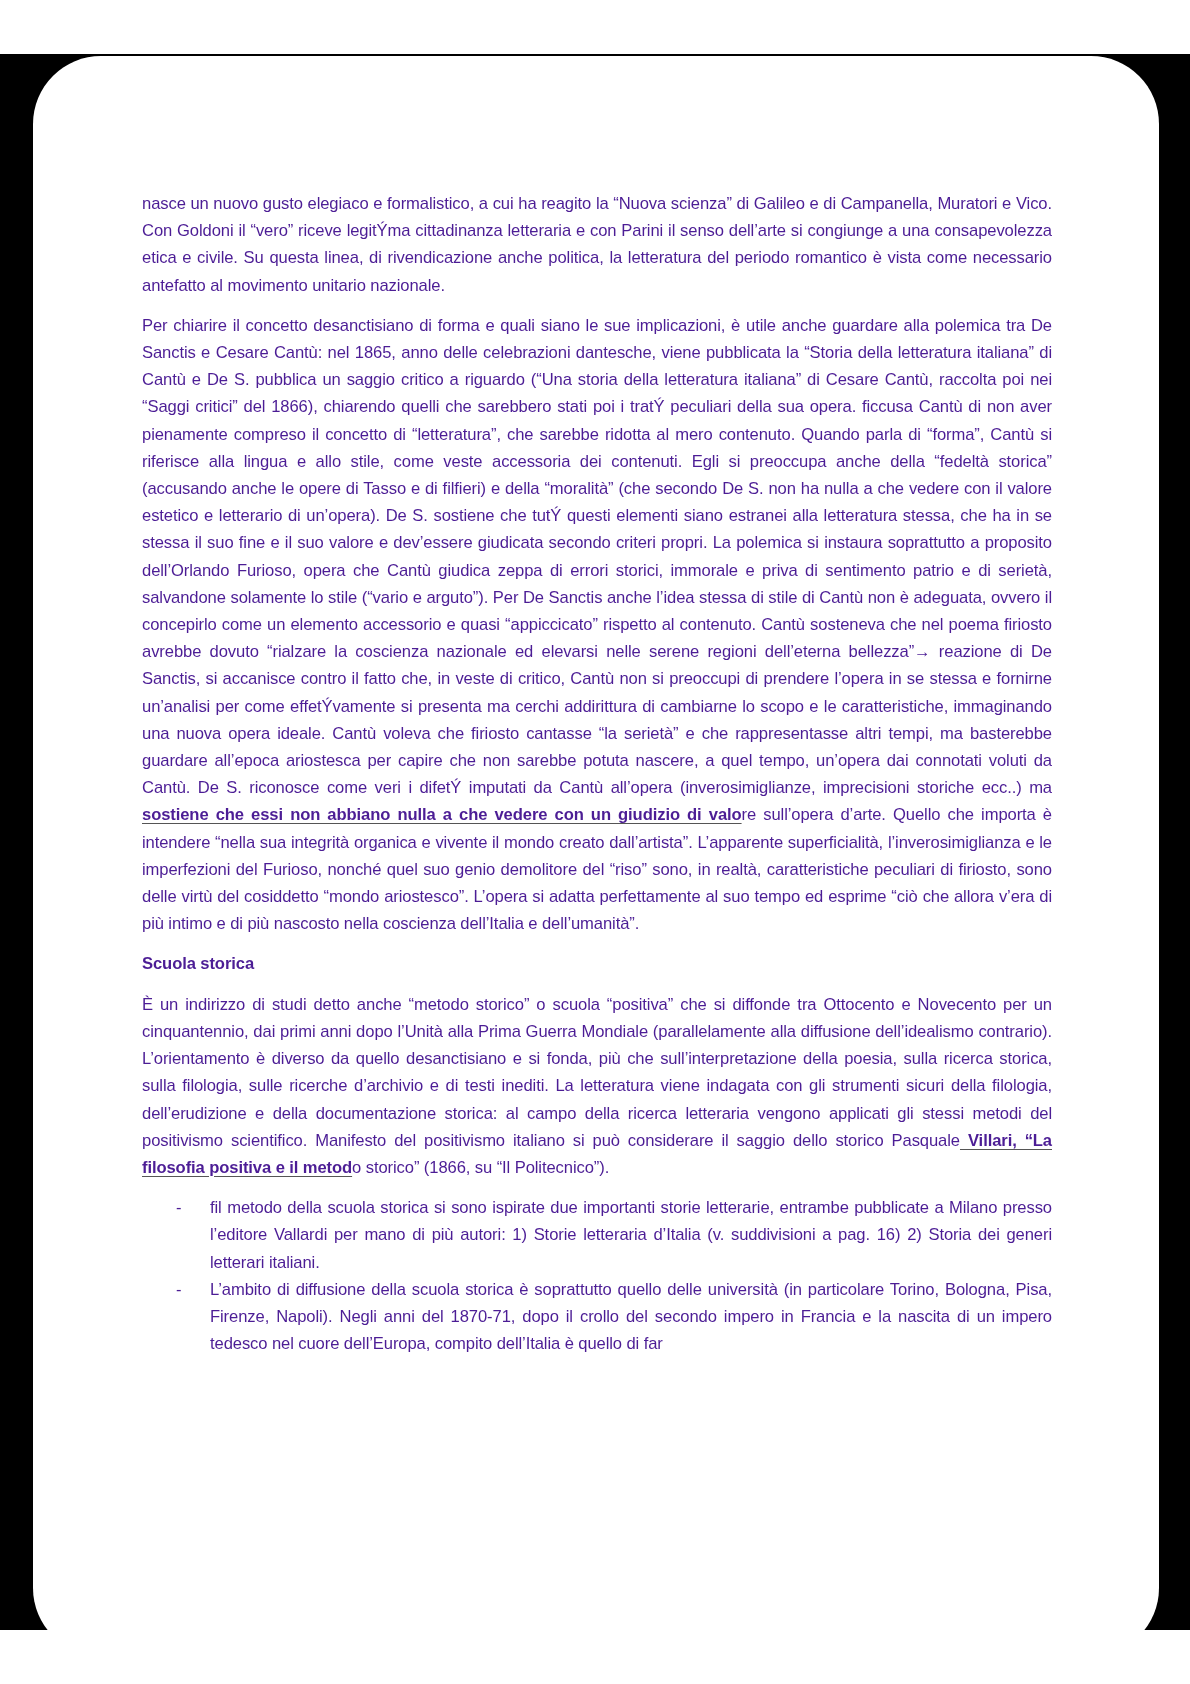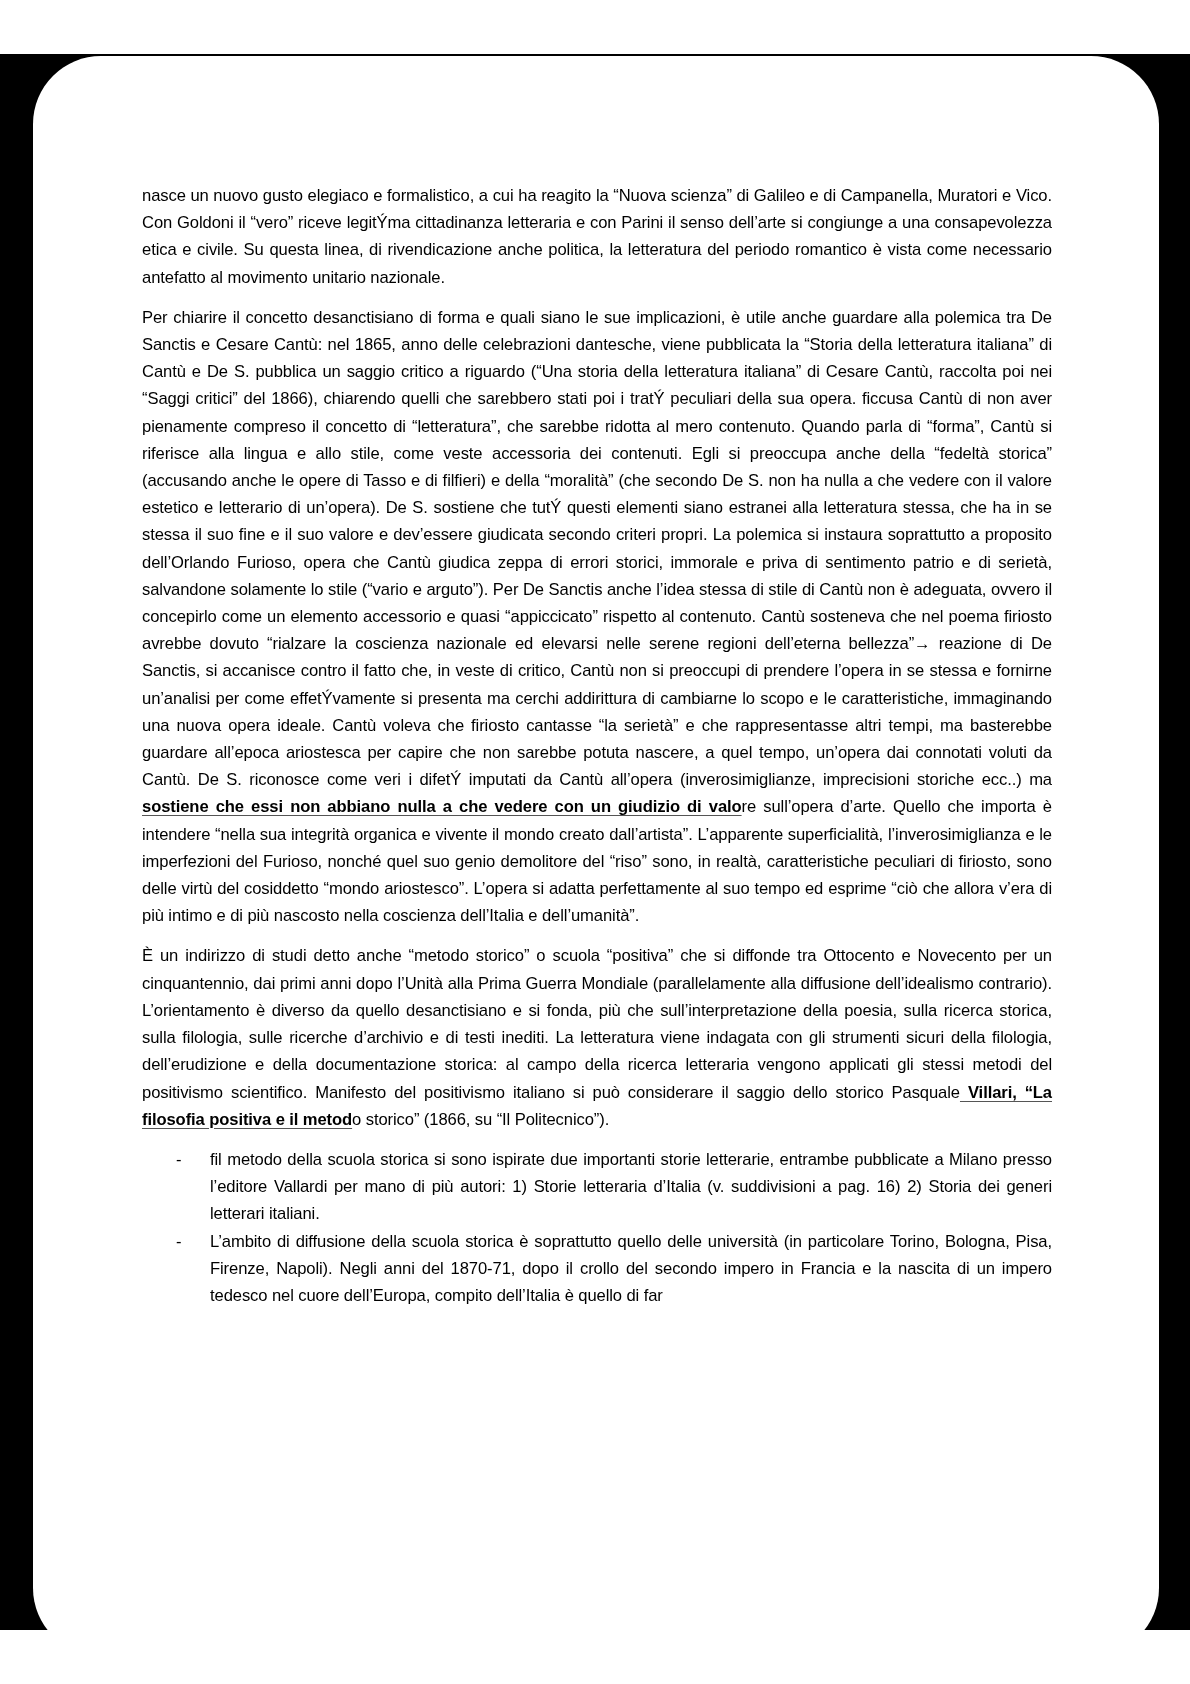--- a/index.html
+++ b/index.html
@@ -8,22 +8,22 @@
     font-family:"Liberation Sans", sans-serif;
   }
   .black-band {
     position:absolute; left:0; top:54px; width:1190px; height:1576px; background:#000000;
   }
   .page {
     position:absolute; left:33px; top:56px; width:1126px; height:1600px;
     background:#ffffff; border-radius:68px;
   }
   .content {
-    position:absolute; left:142px; top:182px; width:910px;
-    color:#000000; font-size:16.6px; line-height:27.2px;
+    position:absolute; left:142px; top:190px; width:910px;
+    color:#4c1d95; font-size:16.6px; line-height:27.2px;
     font-family:"Liberation Sans Narrow","Liberation Sans", sans-serif;
     letter-spacing:-0.1px;
   }
   .content p { margin:0 0 13px 0; text-align:justify; }
   .content h2 { font-size:16.6px; font-weight:bold; margin:0 0 13px 0; line-height:27.2px; }
   .ul { text-decoration:underline; text-decoration-color:#555; text-underline-offset:3px;font-weight:bold; }
   ul.dash { list-style:none; margin:0; padding:0; }
   ul.dash li { position:relative; padding-left:68px; text-align:justify; }
   ul.dash li .bullet { position:absolute; left:34px; top:0; }
 </style>
@@ -34,20 +34,21 @@
 
 <div class="page"></div>
 
 <div class="content">
   <p>
     <span>nasce un nuovo gusto elegiaco e formalistico, a cui ha reagito la “Nuova scienza” di Galileo e di Campanella, Muratori e Vico. Con Goldoni il “vero” riceve legitÝma cittadinanza letteraria e con Parini il senso dell’arte si congiunge a una consapevolezza etica e civile. Su questa linea, di rivendicazione anche politica, la letteratura del periodo romantico è vista come necessario antefatto al movimento unitario nazionale.</span>
   </p>
 
   <p><span>Per chiarire il concetto desanctisiano di forma e quali siano le sue implicazioni, è utile anche guardare alla polemica tra De Sanctis e Cesare Cantù: nel 1865, anno delle celebrazioni dantesche, viene pubblicata la “Storia della letteratura italiana” di Cantù e De S. pubblica un saggio critico a riguardo (“Una storia della letteratura italiana” di Cesare Cantù, raccolta poi nei “Saggi critici” del 1866), chiarendo quelli che sarebbero stati poi i tratÝ peculiari della sua opera. ficcusa Cantù di non aver pienamente compreso il concetto di “letteratura”, che sarebbe ridotta al mero contenuto. Quando parla di “forma”, Cantù si riferisce alla lingua e allo stile, come veste accessoria dei contenuti. Egli si preoccupa anche della “fedeltà storica” (accusando anche le opere di Tasso e di filfieri) e della “moralità” (che secondo De S. non ha nulla a che vedere con il valore estetico e letterario di un’opera). De S. sostiene che tutÝ questi elementi siano estranei alla letteratura stessa, che ha in se stessa il suo fine e il suo valore e dev’essere giudicata secondo criteri propri. La polemica si instaura soprattutto a proposito dell’Orlando Furioso, opera che Cantù giudica zeppa di errori storici, immorale e priva di sentimento patrio e di serietà, salvandone solamente lo stile (“vario e arguto”). Per De Sanctis anche l’idea stessa di stile di Cantù non è adeguata, ovvero il concepirlo come un elemento accessorio e quasi “appiccicato” rispetto al contenuto. Cantù sosteneva che nel poema firiosto avrebbe dovuto “rialzare la coscienza nazionale ed elevarsi nelle serene regioni dell’eterna bellezza”→ reazione di De Sanctis, si accanisce contro il fatto che, in veste di critico, Cantù non si preoccupi di prendere l’opera in se stessa e fornirne un’analisi per come effetÝvamente si presenta ma cerchi addirittura di cambiarne lo scopo e le caratteristiche, immaginando una nuova opera ideale. Cantù voleva che firiosto cantasse “la serietà” e che rappresentasse altri tempi, ma basterebbe guardare all’epoca ariostesca per capire che non sarebbe potuta nascere, a quel tempo, un’opera dai connotati voluti da Cantù. De S. riconosce come veri i difetÝ imputati da Cantù all’opera (inverosimiglianze, imprecisioni storiche ecc..) ma</span><span class="ul"> sostiene che essi non abbiano nulla a che vedere con un giudizio di valo</span><span>re sull’opera d’arte. Quello che importa è intendere “nella sua integrità organica e vivente il mondo creato dall’artista”. L’apparente superficialità, l’inverosimiglianza e le imperfezioni del Furioso, nonché quel suo genio demolitore del “riso” sono, in realtà, caratteristiche peculiari di firiosto, sono delle virtù del cosiddetto “mondo ariostesco”. L’opera si adatta perfettamente al suo tempo ed esprime “ciò che allora v’era di più intimo e di più nascosto nella coscienza dell’Italia e dell’umanità”.</span></p>
 
+  <h2>Scuola storica</h2>
 
   <p><span>È un indirizzo di studi detto anche “metodo storico” o scuola “positiva” che si diffonde tra Ottocento e Novecento per un cinquantennio, dai primi anni dopo l’Unità alla Prima Guerra Mondiale (parallelamente alla diffusione dell’idealismo contrario). L’orientamento è diverso da quello desanctisiano e si fonda, più che sull’interpretazione della poesia, sulla ricerca storica, sulla filologia, sulle ricerche d’archivio e di testi inediti. La letteratura viene indagata con gli strumenti sicuri della filologia, dell’erudizione e della documentazione storica: al campo della ricerca letteraria vengono applicati gli stessi metodi del positivismo scientifico. Manifesto del positivismo italiano si può considerare il saggio dello storico Pasquale</span><span class="ul"> Villari, “La filosofia positiva e il metod</span><span>o storico” (1866, su “Il Politecnico”).</span></p>
 
   <ul class="dash">
     <li>
       <span class="bullet">-</span>
       <span>fil metodo della scuola storica si sono ispirate due importanti storie letterarie, entrambe pubblicate a Milano presso l’editore Vallardi per mano di più autori: 1) Storie letteraria d’Italia (v. suddivisioni a pag. 16) 2) Storia dei generi letterari italiani.</span>
     </li>
     <li>
       <span class="bullet">-</span>

